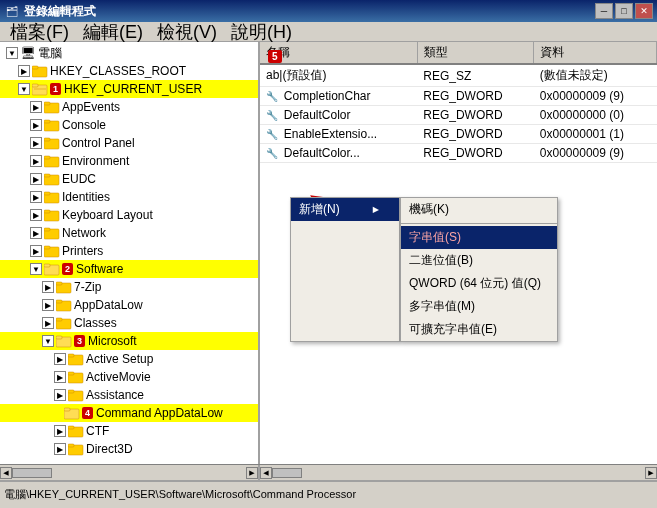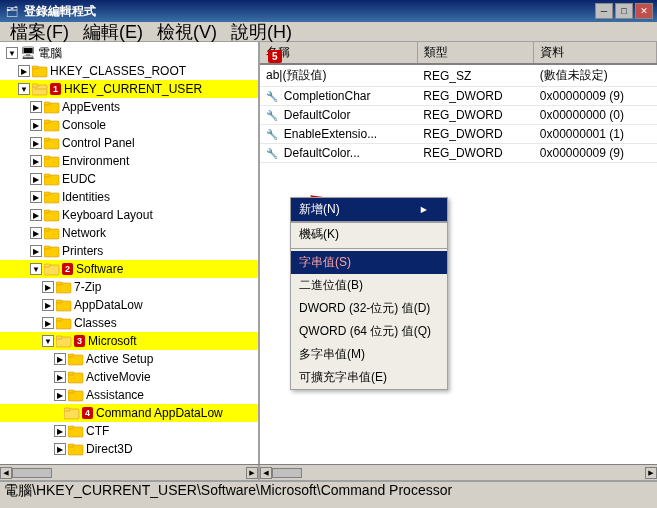--- a/index.html
+++ b/index.html
@@ -153,21 +153,20 @@
       font-size: 12px;
     }
 
     
     .context-menu-container {
       position: absolute;
       top: 155px;
       left: 30px;
       display: flex;
       z-index: 10;
-      flex-direction: column;
     }
     .context-menu {
       background: #f0ede6;
       border: 1px solid #a0a0a0;
       box-shadow: 2px 2px 4px rgba(0,0,0,0.3);
       min-width: 110px;
     }
     .ctx-item {
       padding: 3px 20px 3px 8px;
       cursor: pointer;
@@ -199,23 +198,23 @@
       font-size: 12px;
     }
     .sub-item.highlighted { background: #0a246a; color: #fca5a5; }
 
     
     .status-bar {
       background: #d4d0c8;
       border-top: 2px solid #a0a0a0;
       height: 22px;
       display: flex;
-      align-items: flex-start;
+      align-items: flex-end;
       padding: 0 4px;
-      font-size: 14px;
+      font-size: 11px;
     }
     .scroll-btn {
       width: 12px;
       height: 12px;
       background: #d4d0c8;
       border: 1px solid #808080;
       display: flex;
       align-items: center;
       justify-content: center;
       font-size: 7px;
@@ -596,21 +595,20 @@
           <span>新增(N)</span>
         </div>
       </div>
 
       <div style="position:relative;">
         <div class="submenu" style="position:relative;left:0;top:0;">
           <div class="sub-item">機碼(K)</div>
           <div style="border-top:1px solid #a0a0a0;margin:2px 0;"></div>
           <div class="sub-item highlighted">字串值(S)</div>
           <div class="sub-item">二進位值(B)</div>
-          <div class="sub-item">DWORD (32-位元) 值(D)</div>
           <div class="sub-item">QWORD (64 位元) 值(Q)</div>
           <div class="sub-item">多字串值(M)</div>
           <div class="sub-item">可擴充字串值(E)</div>
         </div>
       </div>
     </div>
 
     <svg style="position:absolute;top:150px;left:50px;pointer-events:none;" width="80" height="60">
       <defs>
         <marker id="arrowhead" markerWidth="8" markerHeight="8" refX="4" refY="4" orient="auto">

